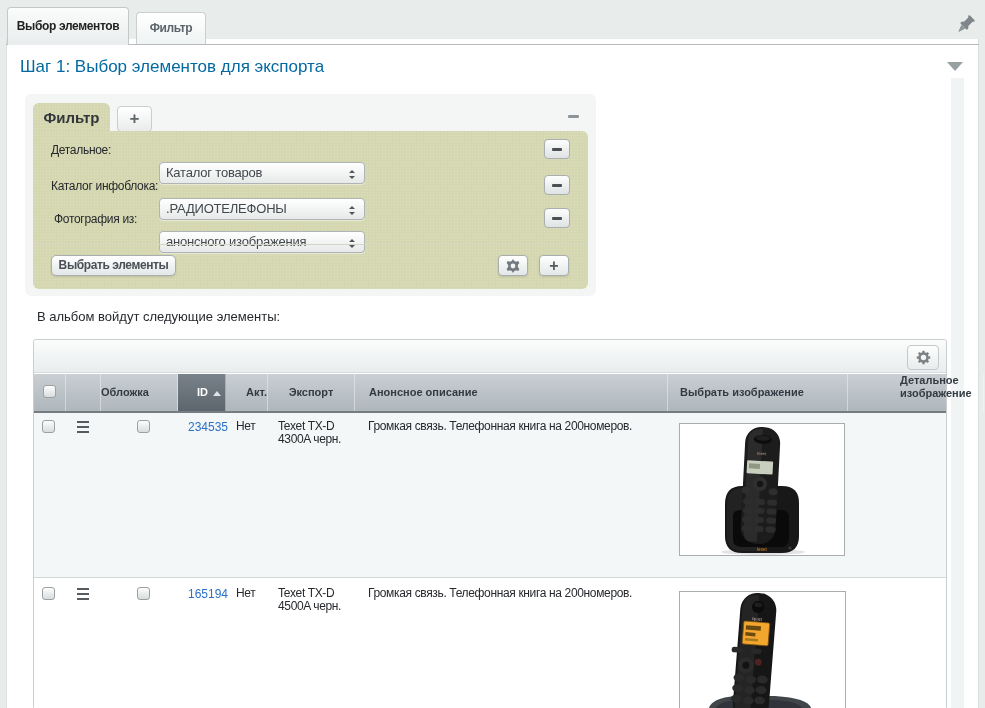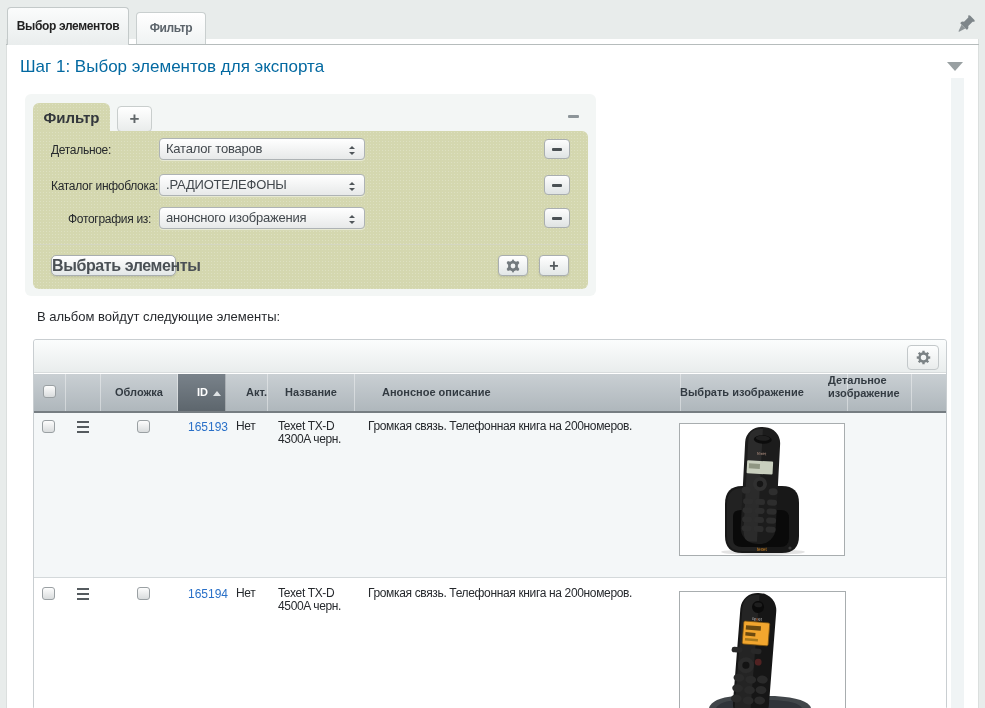--- a/index.html
+++ b/index.html
@@ -30,32 +30,32 @@
 .gtab { left:33px; top:103px; width:77px; height:29px; background:#d4d7af; background-image:radial-gradient(rgba(255,255,255,.22) 18%, rgba(0,0,0,0) 20%); background-size:3px 3px; border-radius:6px 6px 0 0;
   font-size:15px; font-weight:bold; color:#33373c; text-align:center; line-height:29px; }
 .ptab { left:117px; top:106px; width:35px; height:26px; background:linear-gradient(#fff,#e9eceb);
   border:1px solid #c9cecd; border-radius:4px; color:#606669; font-size:17px; font-weight:bold;
   text-align:center; line-height:23px; }
 .mindash { left:568px; top:115px; width:11px; height:3px; background:#8d9599; border-radius:1px; }
 .gbody { left:33px; top:131px; width:555px; height:158px; background:#d4d7af; background-image:radial-gradient(rgba(255,255,255,.22) 18%, rgba(0,0,0,0) 20%); background-size:3px 3px; border-radius:0 6px 6px 6px; }
 .flabel { font-size:12px; color:#26292d; letter-spacing:-0.3px; }
 .fsel { width:206px; height:22px; background:linear-gradient(#ffffff,#e7e9e9);
   border:1px solid #aeb3b5; border-radius:4px; font-size:13px; color:#42484d; letter-spacing:-0.2px;
-  line-height:20px; padding-left:6px; box-shadow:0 1px 1px rgba(255,255,255,.5); }
+  line-height:20px; padding-left:6px; box-shadow:0 1px 1px rgba(255,255,255,.5);margin-top:24px; }
 .stepper { position:absolute; right:7px; top:5px; width:8px; }
 .stepper .u { display:block; width:0;height:0;border-left:3px solid transparent;border-right:3px solid transparent;
   border-bottom:3.5px solid #50565a; margin:2px 0 3px 0;}
 .stepper .d { display:block; width:0;height:0;border-left:3px solid transparent;border-right:3px solid transparent;
   border-top:3.5px solid #50565a;}
 .minusb { width:26px; height:20px; background:linear-gradient(#fdfdfd,#dfe3e3);
   border:1px solid #a9aeb0; border-radius:4px; text-align:center; }
 .minusb i { display:block; width:10px; height:3px; background:#4a5054; border-radius:1px; margin:8px auto 0; }
 .gsep { left:33px; top:244px; width:555px; height:1px; background:#a9ac82; border-bottom:1px solid rgba(255,255,255,.5); }
 .btnsel { left:51px; top:255px; width:125px; height:21px; white-space:nowrap; background:linear-gradient(#ffffff,#e3e7e7);
-  border:1px solid #a9aeb0; border-radius:5px; font-size:16px; font-weight:bold; color:#4a5055; letter-spacing:-0.4px;
+  border:1px solid #a9aeb0; border-radius:5px; font-size:12px; font-weight:bold; color:#4a5055; letter-spacing:-0.4px;
   text-align:center; line-height:19px; box-shadow:0 1px 2px rgba(0,0,0,.12); }
 .sqbtn { width:30px; height:21px; background:linear-gradient(#ffffff,#e3e7e7);
   border:1px solid #a9aeb0; border-radius:4px; text-align:center; line-height:19px;
   box-shadow:0 1px 2px rgba(0,0,0,.12); color:#545a5e; }
 .plus { font-size:16px; font-weight:bold; color:#545a5e; }
 
 
 .listcap { left:37px; top:309px; font-size:13px; color:#26292d; }
 
 
@@ -115,21 +115,21 @@
 <div class="abs flabel" style="left:51px; top:179px;">Каталог инфоблока:</div>
 <div class="abs fsel" style="left:159px; top:174px;">.РАДИОТЕЛЕФОНЫ
   <span class="stepper">
       <span class="u"></span>
       <span class="d"></span>
     </span></div>
 <div class="abs minusb" style="left:544px; top:175px;">
     <i></i>
   </div>
 
-<div class="abs flabel" style="left:68px; top:212px;">Фотография из:</div>
+<div class="abs flabel" style="left:54px; top:212px;">Фотография из:</div>
 <div class="abs fsel" style="left:159px; top:207px;">анонсного изображения
   <span class="stepper">
       <span class="u"></span>
       <span class="d"></span>
     </span></div>
 <div class="abs minusb" style="left:544px; top:208px;">
     <i></i>
   </div>
 
 <div class="abs gsep"></div>
@@ -148,40 +148,40 @@
   <div class="abs gearbtn">
     <svg width="15" height="15" viewBox="0 0 16 16" style="margin-top:4px;">
         <path fill="#7b8285" fill-rule="evenodd" d="M15.19 6.72 L15.19 9.28 L13.47 9.20 L12.72 11.02 L13.99 12.17 L12.17 13.99 L11.02 12.72 L9.20 13.47 L9.28 15.19 L6.72 15.19 L6.80 13.47 L4.98 12.72 L3.83 13.99 L2.01 12.17 L3.28 11.02 L2.53 9.20 L0.81 9.28 L0.81 6.72 L2.53 6.80 L3.28 4.98 L2.01 3.83 L3.83 2.01 L4.98 3.28 L6.80 2.53 L6.72 0.81 L9.28 0.81 L9.20 2.53 L11.02 3.28 L12.17 2.01 L13.99 3.83 L12.72 4.98 L13.47 6.80 Z M10.90 8 A2.9 2.9 0 1 0 5.10 8 A2.9 2.9 0 1 0 10.90 8 Z"></path>
       </svg>
   </div>
   <div class="abs thead"></div>
   <div class="th" style="left:0; top:34px; width:32px;">
       <span class="cb" style="position:absolute;left:9px;top:11px;"></span>
     </div>
   <div class="th" style="left:32px; top:34px; width:35px;"></div>
-  <div class="th" style="left:67px; top:34px; width:77px; text-align:center; line-height:37px;">Обложка</div>
+  <div class="th" style="left:67px; top:34px; width:77px; text-align:left; line-height:37px;">Обложка</div>
   <div class="th idh" style="left:144px; top:34px; width:48px;padding-left:15px;">ID <span style="display:inline-block;width:0;height:0;border-left:4px solid transparent;border-right:4px solid transparent;border-bottom:5px solid #dfe3e5;margin-left:2px;"></span></div>
   <div class="th" style="left:192px; top:34px; width:42px; text-align:right; line-height:37px;">Акт.</div>
-  <div class="th" style="left:234px; top:34px; width:87px; text-align:center; line-height:37px;">Название</div>
-  <div class="th" style="left:334px; top:34px; width:313px; line-height:37px; padding-left:14px;">Анонсное описание</div>
+  <div class="th" style="left:234px; top:34px; width:87px; text-align:center; line-height:37px;">Экспорт</div>
+  <div class="th" style="left:321px; top:34px; width:313px; line-height:37px; padding-left:14px;">Анонсное описание</div>
   <div class="th" style="left:634px; top:34px; width:180px; line-height:37px; padding-left:12px;">Выбрать изображение</div>
-  <div class="th" style="left:780px; top:34px; width:98px; padding-left:14px; ">Детальное изображение</div>
+  <div class="th" style="left:852px; top:34px; width:98px; padding-left:14px; ">Детальное изображение</div>
 
   <div class="abs row1"></div>
   <div class="abs row2"></div>
 </div>
 
 <div class="abs cb" style="left:42px; top:420px;"></div>
 <div class="abs ham" style="left:77px; top:421px;">
     <i></i>
     <i></i>
     <i></i>
   </div>
 <div class="abs cb" style="left:137px; top:420px;"></div>
-<div class="abs idlink" style="left:188px; top:420px;">165193</div>
+<div class="abs idlink" style="left:188px; top:420px;">234535</div>
 <div class="abs celltxt" style="left:236px; top:420px;">Нет</div>
 <div class="abs celltxt" style="left:278px; top:420px;">Texet TX-D<br>4300A черн.</div>
 <div class="abs celltxt" style="left:368px; top:420px;">Громкая связь. Телефонная книга на 200номеров.</div>
 <div class="abs imgbox" style="left:679px; top:423px; width:166px; height:133px;">
   <svg width="164" height="131" viewBox="0 0 164 131">
     <ellipse cx="83" cy="128" rx="42" ry="3" fill="#e3e3e3"></ellipse>
 
     <path d="M45 80 Q45 62 62 62 L102 62 Q119 62 119 79 L119 112 Q119 129 102 129 L62 129 Q45 129 45 112 Z" fill="#181818"></path>
     <path d="M47 80 Q47 64 63 64 L80 64 L80 127 L62 127 Q47 127 47 112 Z" fill="#222222"></path>
 

